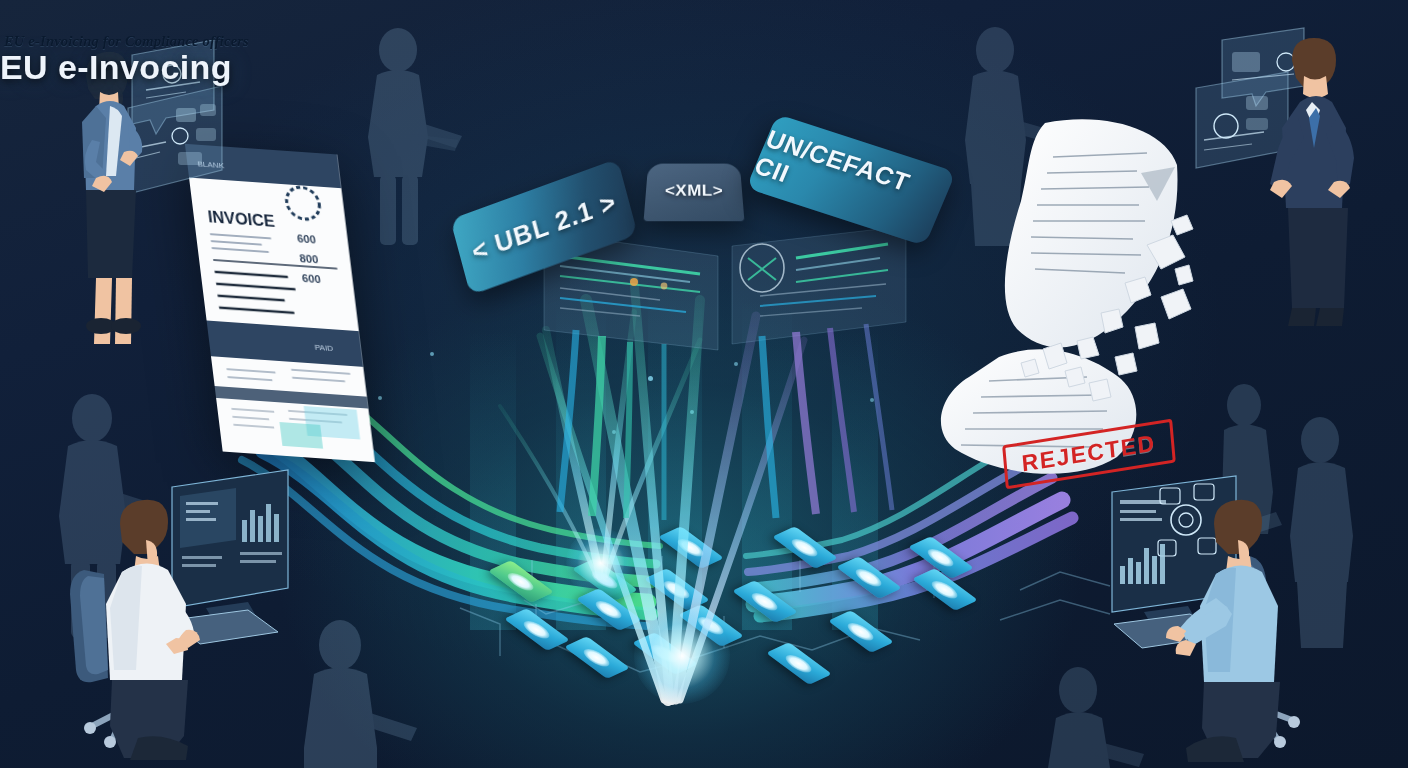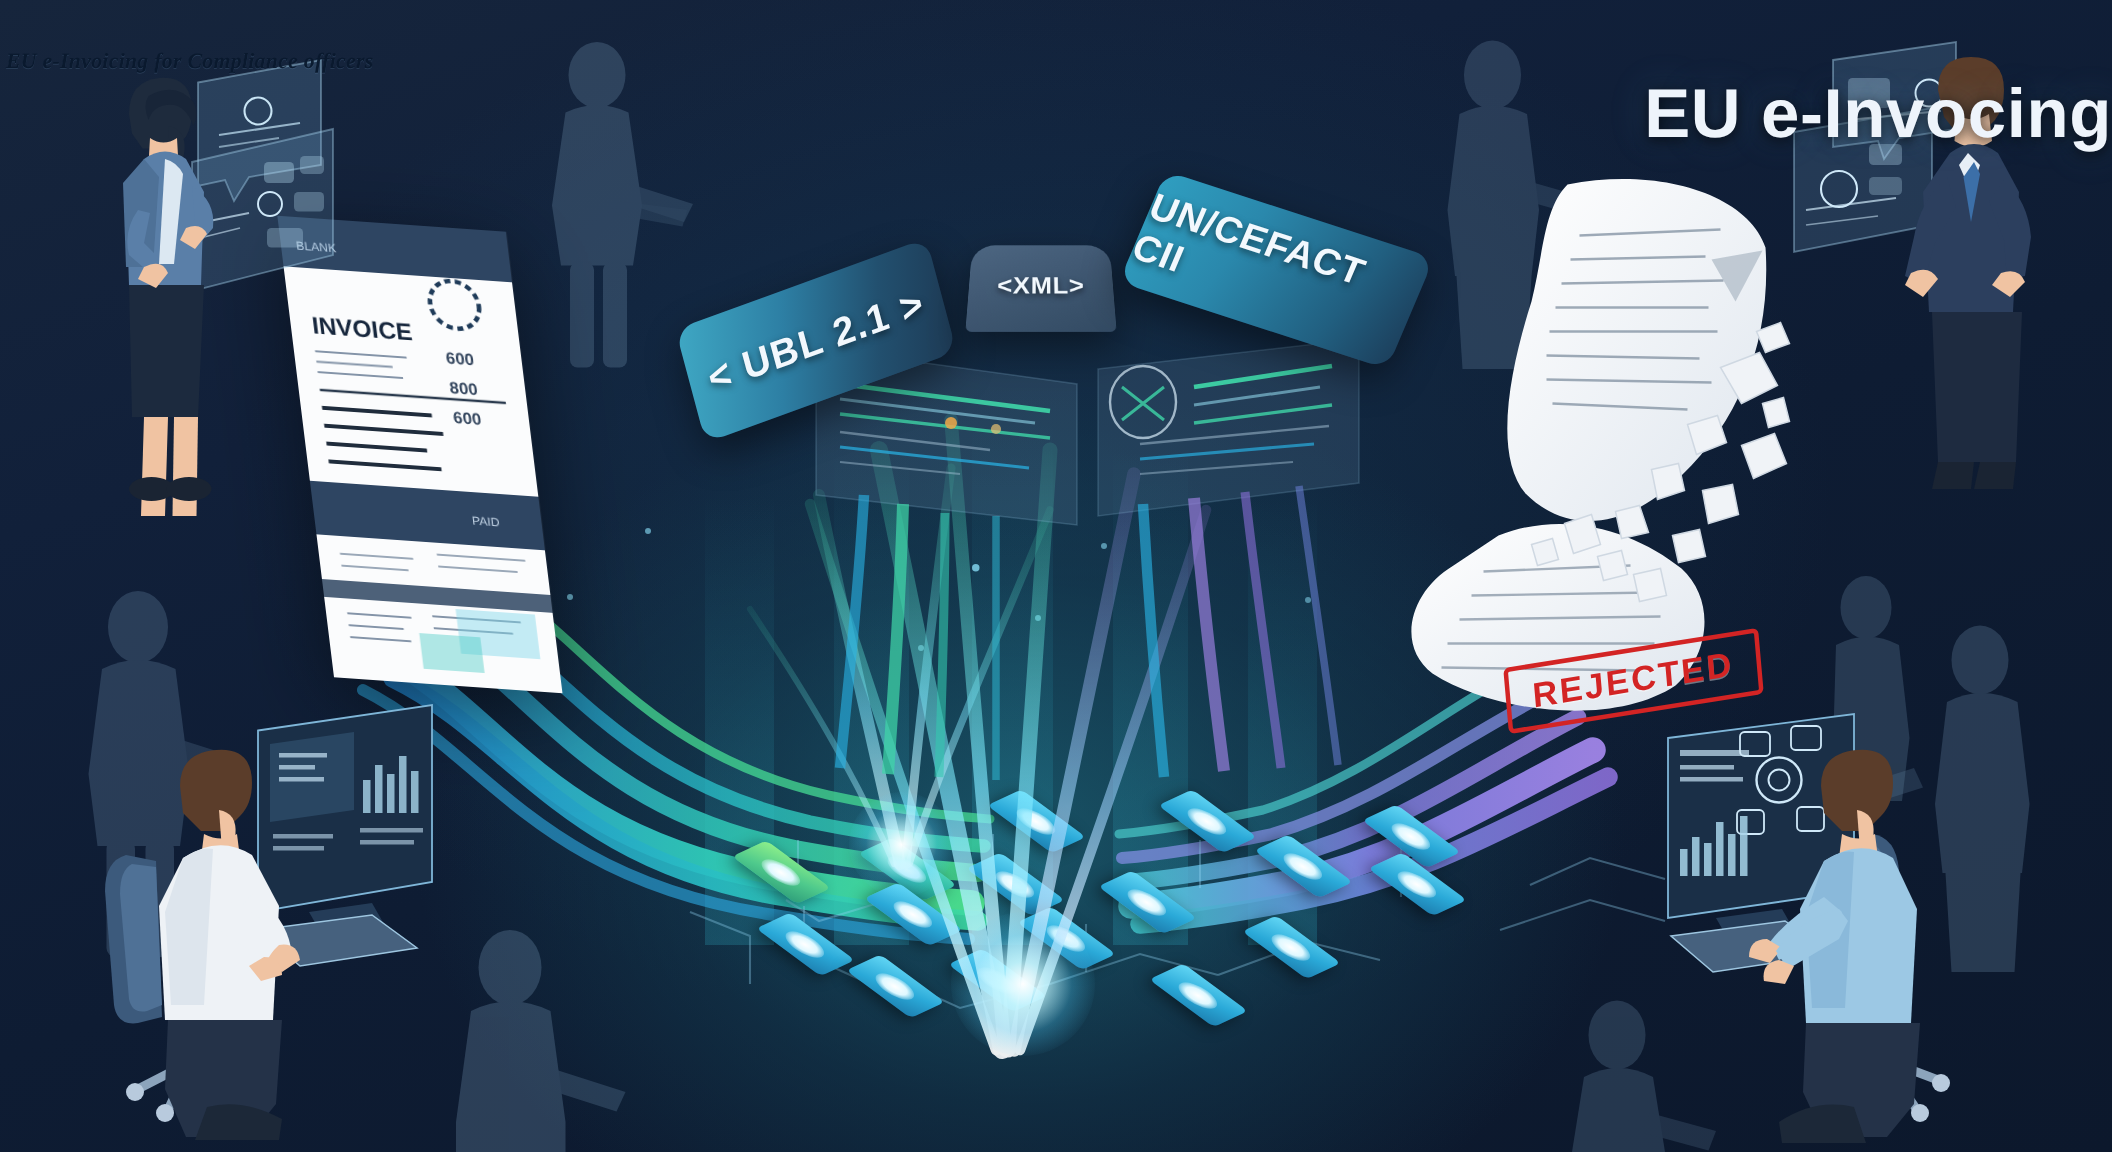--- a/index.html
+++ b/index.html
@@ -27,22 +27,22 @@
     color:#0a1a2e;
     text-shadow:0 1px 0 rgba(120,160,200,.20);
     white-space:nowrap;
     opacity:.95;
     z-index:60;
     text-align:right;
   }
   
   .title {
     position:absolute; top:48px; left:0; width:100%;
-    text-align:right;
-    font-size:46px; font-weight:700;
+    text-align:left;
+    font-size:34px; font-weight:700;
     letter-spacing:.4px;
     color:#eef4fb;
     text-shadow:0 2px 9px rgba(0,0,0,.75), 0 0 26px rgba(120,190,230,.22);
     z-index:55;
   }
 
   
   .tag {
     position:absolute;
     display:flex; align-items:center; justify-content:center;

